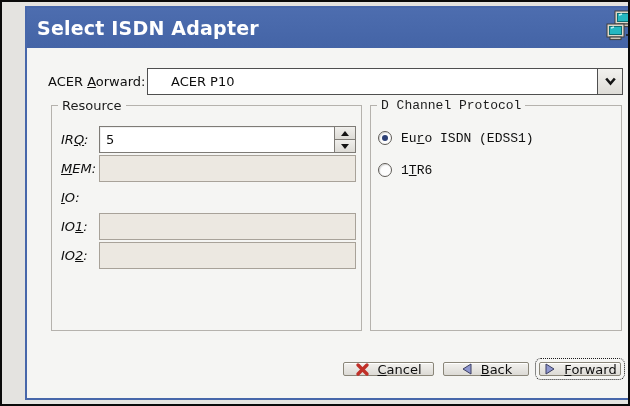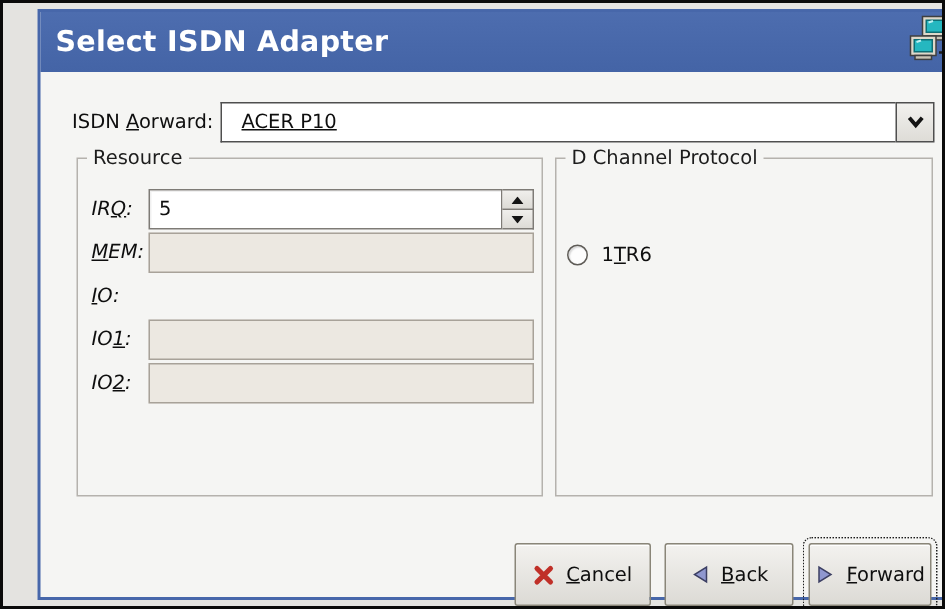--- a/index.html
+++ b/index.html
@@ -27,35 +27,35 @@
   .hdr-icon { position:absolute; right:3px; top:1px; width:36px; height:38px; }
 
   
   .combo-label { position:absolute; left:21px; top:60px; height:27px; line-height:27px; }
   .combobox {
     position:absolute; left:120px; top:60px; width:476px; height:27px;
     display:flex; cursor:default;
   }
   .combo-entry {
     flex:1; background:#fff; border:1px solid #4f4f4f; border-right:none;
-    line-height:25px; padding:0 13px; overflow:hidden; white-space:nowrap;text-decoration:underline;
+    line-height:25px; padding:0 23px; overflow:hidden; white-space:nowrap;
   }
   .combo-btn {
     width:26px; background:linear-gradient(#f2f1ee,#dedcd7);
     border:1px solid #4f4f4f; display:flex; align-items:center; justify-content:center;
   }
 
   
   .group {
     position:absolute; top:97px; height:226px;
     border:1px solid #b5b2ad;
     padding-left:15px;
   }
   .group-resource { left:24px; width:311px; }
-  .group-dchannel { left:343px; width:252px; }
+  .group-dchannel { left:343px; width:252px;font-family:Liberation Mono, monospace; }
   .legend {
     position:absolute; top:-9px; left:6px; background:#f5f5f3;
     padding:0 4px; line-height:17px; color:#1c1c1c;
   }
 
   .res-row { position:absolute; left:9px; right:5px; height:27px; display:flex; align-items:center; }
   .res-label { width:38px; flex:none;font-style:italic; }
   .entry {
     flex:1; height:27px; background:#fff; border:1px solid #7e7b76;
     font:13px "DejaVu Sans","Liberation Sans",sans-serif;
@@ -76,21 +76,21 @@
     border:1px solid #5e5b56; margin-right:9px; position:relative; flex:none;
     box-shadow:inset 1px 1px 1px rgba(0,0,0,.15);
   }
   .radio.checked::after {
     content:""; position:absolute; left:3px; top:3px; width:6px; height:6px;
     border-radius:50%; background:#2c3f75;
   }
 
   
   .btn {
-    position:absolute; top:360px; height:42px;
+    position:absolute; top:360px; height:14px;
     background:linear-gradient(#f3f2ef,#dcdad5);
     border:1px solid #8a8679; border-radius:2px;
     display:flex; align-items:center; justify-content:center; gap:7px;
     font:13px "DejaVu Sans","Liberation Sans",sans-serif; color:#0e0e0e;
     box-shadow:inset 0 1px 0 #ffffff; cursor:default;
   }
   .btn.focused { outline:1px dotted #1a1a1a; outline-offset:3px; }
   .mn { text-decoration:underline; }
   .icon { display:flex; align-items:center; }
 </style>
@@ -111,21 +111,21 @@
           <path d="M15 6 l3 -1" stroke="#bff0f2" stroke-width="1.4" fill="none"></path>
           <rect x="14" y="15" width="11" height="2.6" fill="#c9c3b5" stroke="#3f3f3f"></rect>
           <rect x="3" y="15" width="17" height="13" fill="#ded8ca" stroke="#3f3f3f"></rect>
           <rect x="5.5" y="17.5" width="12" height="8" fill="#25b7c0" stroke="#0f6e74"></rect>
           <path d="M7 19 l3 -1" stroke="#bff0f2" stroke-width="1.4" fill="none"></path>
           <rect x="6" y="28" width="11" height="2.6" fill="#c9c3b5" stroke="#3f3f3f"></rect>
         </svg>
       </span>
     </div>
 
-    <label class="combo-label"><span>ISDN </span><span class="mn">A</span><span>orward:</span></label>
+    <label class="combo-label"><span>ACER </span><span class="mn">A</span><span>orward:</span></label>
 
     <div class="combobox">
       <div class="combo-entry">ACER P10</div>
       <div class="combo-btn">
         <span class="icon">
           <svg width="13" height="9" viewBox="0 0 13 9">
               <path d="M2.2 1.5 L6.5 6.5 L10.8 1.5" fill="none" stroke="#141414" stroke-width="2.6"></path>
             </svg>
         </span>
       </div>
@@ -171,20 +171,24 @@
 
       <div class="res-row" style="top:136px;">
         <label class="res-label"><span>IO</span><span class="mn">2</span><span>:</span></label>
         <input class="entry" type="text" disabled="" value="" style="">
       </div>
     </div>
 
     <div class="group group-dchannel">
       <span class="legend">D Channel Protocol</span>
 
+      <div class="radio-row" style="top:23px;">
+        <span class="radio checked"></span>
+        <span><span>Eu</span><span class="mn">r</span><span>o ISDN (EDSS1)</span></span>
+      </div>
 
       <div class="radio-row" style="top:55px;align-items:center;">
         <span class="radio"></span>
         <span><span>1</span><span class="mn">T</span><span>R6</span></span>
       </div>
     </div>
 
   </div>
 
   <button class="btn" style="left:341px; width:91px;">

